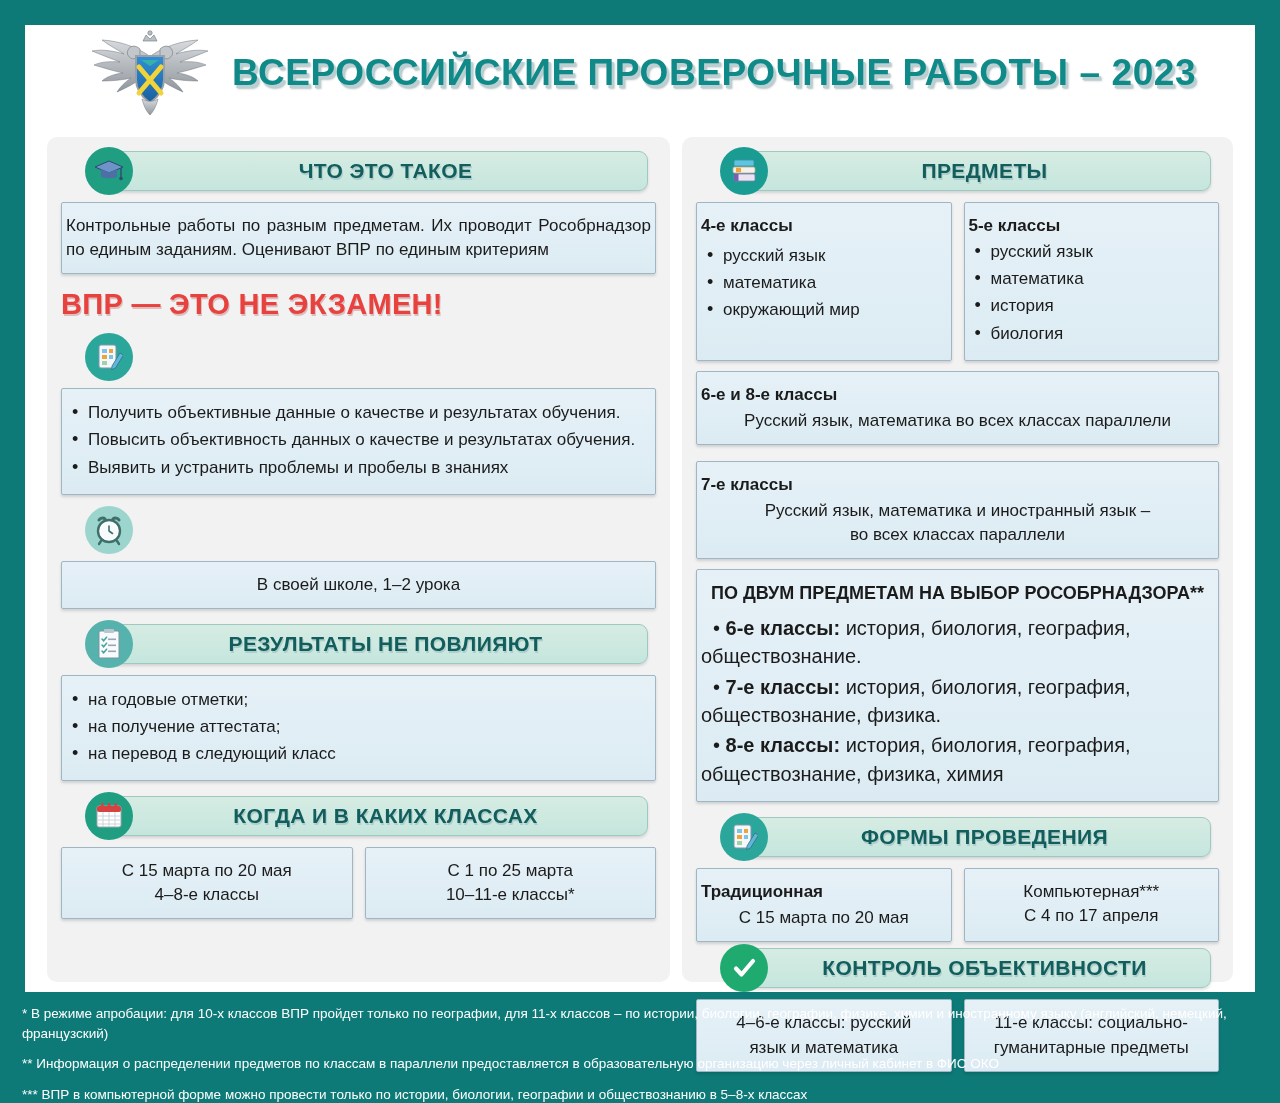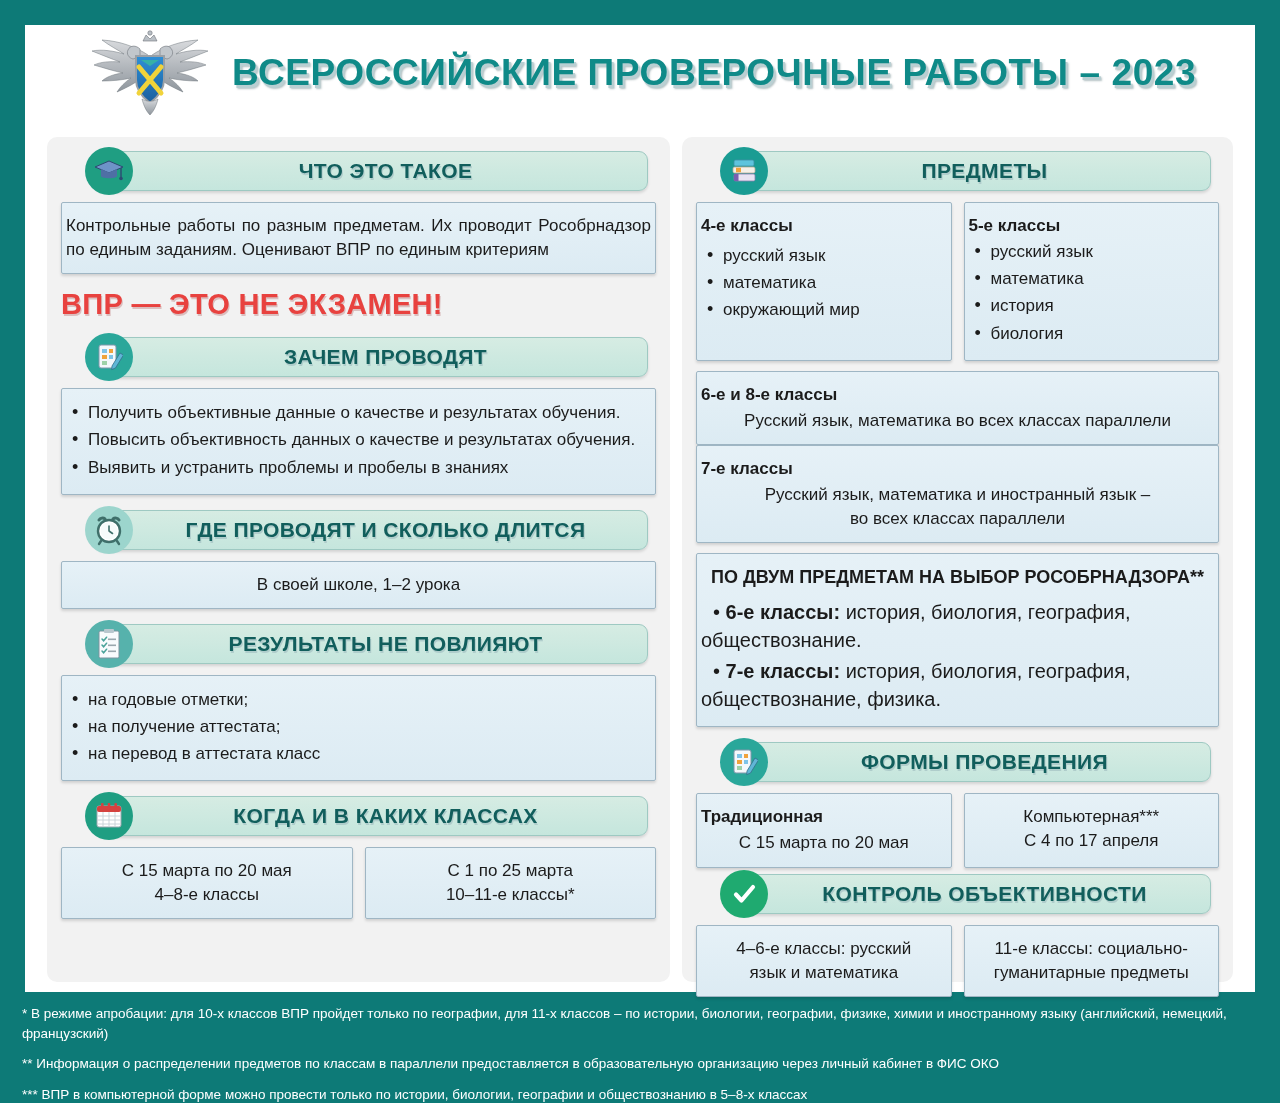--- a/index.html
+++ b/index.html
@@ -237,23 +237,20 @@
             </svg>
           </div>
         </div>
         <div class="card justify">
           <span>Контрольные работы по разным предметам. Их проводит Рособрнадзор по единым заданиям. Оценивают ВПР по единым критериям</span>
         </div>
 
         <div class="notexam">ВПР — ЭТО НЕ ЭКЗАМЕН!</div>
 
         <div class="sec tight">
-          <div class="sec-bar">
-            <span class="sec-title">ЗАЧЕМ ПРОВОДЯТ</span>
-          </div>
           <div class="sec-icon" style="background:#2aa79a">
             <svg width="28" height="30" viewBox="0 0 28 30">
               <rect x="4" y="3" width="17" height="23" rx="2" fill="#f4f8fb" stroke="#7f97ab" stroke-width="1"></rect>
               <rect x="7" y="7" width="5" height="4" fill="#7fc4e8"></rect>
               <rect x="14" y="7" width="4" height="4" fill="#f0a33c"></rect>
               <rect x="7" y="13" width="5" height="4" fill="#f0a33c"></rect>
               <rect x="14" y="13" width="4" height="4" fill="#7fc4e8"></rect>
               <rect x="7" y="19" width="5" height="4" fill="#9fd2a8"></rect>
               <path d="M17 24 L25 11 l3.5 2 l-8 13 l-3.8 1.6 z" fill="#5fb6d6" stroke="#34708b" stroke-width="0.8"></path>
             </svg>
@@ -261,23 +258,20 @@
         </div>
         <div class="card">
           <ul class="bul">
             <li>Получить объективные данные о качестве и результатах обучения.</li>
             <li>Повысить объективность данных о качестве и результатах обучения.</li>
             <li>Выявить и устранить проблемы и пробелы в знаниях</li>
           </ul>
         </div>
 
         <div class="sec">
-          <div class="sec-bar">
-            <span class="sec-title">ГДЕ ПРОВОДЯТ И СКОЛЬКО ДЛИТСЯ</span>
-          </div>
           <div class="sec-icon" style="background:#9cd5cd">
             <svg width="32" height="32" viewBox="0 0 32 32">
               <path d="M6 6 a4 4 0 0 1 6 -1" stroke="#3f6f6a" stroke-width="3" fill="none" stroke-linecap="round"></path>
               <path d="M26 6 a4 4 0 0 0 -6 -1" stroke="#3f6f6a" stroke-width="3" fill="none" stroke-linecap="round"></path>
               <circle cx="16" cy="17" r="11" fill="#ffffff" stroke="#3f6f6a" stroke-width="2.4"></circle>
               <circle cx="16" cy="17" r="8.4" fill="#f7fbfb"></circle>
               <path d="M16 17 v-5 M16 17 l3.5 2.5" stroke="#3f6f6a" stroke-width="1.6" stroke-linecap="round" fill="none"></path>
               <path d="M8 27 l-2 3 M24 27 l2 3" stroke="#3f6f6a" stroke-width="2.4" stroke-linecap="round"></path>
             </svg>
           </div>
@@ -304,21 +298,21 @@
                 <rect x="12" y="16.5" width="8" height="1.6"></rect>
                 <rect x="12" y="22.5" width="8" height="1.6"></rect>
               </g>
             </svg>
           </div>
         </div>
         <div class="card">
           <ul class="bul">
             <li>на годовые отметки;</li>
             <li>на получение аттестата;</li>
-            <li>на перевод в аттестата класс</li>
+            <li>на перевод в следующий класс</li>
           </ul>
         </div>
 
         <div class="sec">
           <div class="sec-bar">
             <span class="sec-title">КОГДА И В КАКИХ КЛАССАХ</span>
           </div>
           <div class="sec-icon" style="background:#1f9e82">
             <svg width="30" height="30" viewBox="0 0 30 30">
               <rect x="3" y="5" width="24" height="21" rx="2" fill="#ffffff" stroke="#9aa7ae" stroke-width="1"></rect>
@@ -383,35 +377,38 @@
               <li>биология</li>
             </ul>
           </div>
         </div>
 
         <div class="card center" style="margin-top:10px">
           <div class="cardhead nomar">6-е и 8-е классы</div>
           <div>Русский язык, математика во всех классах параллели</div>
         </div>
 
-        <div class="card center" style="margin-top:0">
+        <div class="card center" style="margin-top:16px">
           <div class="cardhead nomar">7-е классы</div>
           <div>Русский язык, математика и иностранный язык –</div>
           <div>во всех классах параллели</div>
         </div>
 
         <div class="card" style="margin-top:10px">
           <div class="choice-head">ПО ДВУМ ПРЕДМЕТАМ НА ВЫБОР РОСОБРНАДЗОРА**</div>
           <ul class="choice-list">
             <li>
               <span class="lead">•&nbsp;</span><b>6-е классы:</b><span> история, биология, география, обществознание.</span>
             </li>
             <li>
               <span class="lead">•&nbsp;</span><b>7-е классы:</b><span> история, биология, география, обществознание, физика.</span>
             </li>
+            <li>
+              <span class="lead">•&nbsp;</span><b>8-е классы:</b><span> история, биология, география, обществознание, физика, химия</span>
+            </li>
           </ul>
         </div>
 
         <div class="sec">
           <div class="sec-bar">
             <span class="sec-title">ФОРМЫ ПРОВЕДЕНИЯ</span>
           </div>
           <div class="sec-icon" style="background:#2aa79a">
             <svg width="28" height="30" viewBox="0 0 28 30">
               <rect x="4" y="3" width="17" height="23" rx="2" fill="#f4f8fb" stroke="#7f97ab" stroke-width="1"></rect>

